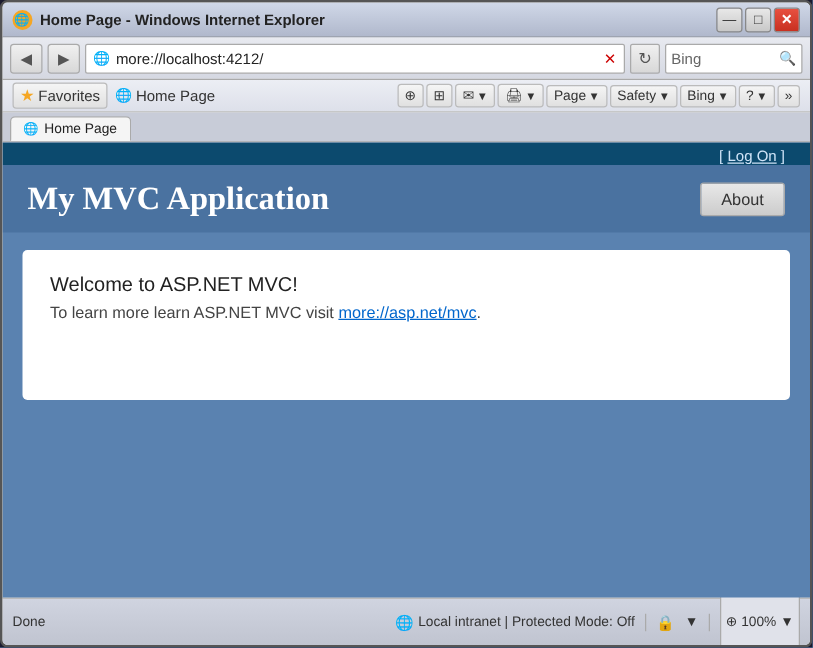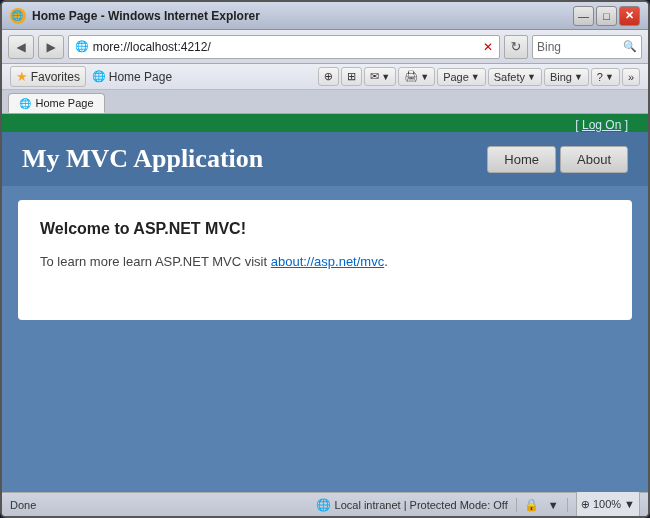--- a/index.html
+++ b/index.html
@@ -279,38 +279,38 @@
     
     .mvc-content {
       margin: 14px 16px;
       background: white;
       border-radius: 4px;
       padding: 20px 22px;
       min-height: 120px;
     }
     .mvc-content h2 {
       font-size: 16px;
-      font-weight: bold;
+      font-weight: normal;
       color: #222;
-      margin-bottom: 14px;
+      margin-bottom: 2px;
     }
     .mvc-content p {
       font-size: 13px;
       color: #444;
       line-height: 1.5;
     }
     .mvc-content a {
       color: #0066cc;
       text-decoration: underline;
     }
 
     
     .status-bar {
       background: linear-gradient(to bottom, #d0d4e0, #c0c4d0);
-      height: 24px;
+      height: 38px;
       display: flex;
       align-items: center;
       padding: 0 8px;
       border-top: 1px solid #aaa;
       gap: 6px;
       font-size: 11px;
       color: #333;
     }
     .status-text {
       flex: 1;
@@ -346,21 +346,21 @@
       height: 14px;
       background: #aaa;
     }
     .logon-link {
       color: #d0e4f8;
       font-size: 12px;
     }
     .bracket { color: #d0e4f8; }
 
     .mvc-header-top {
-      background: #15803d;
+      background: #0c4a6e;
       padding: 4px 20px 0 20px;
       display: flex;
       justify-content: flex-end;
     }
   </style>
 </head>
 <body>
 
 <div class="window">
 
@@ -448,29 +448,28 @@
 
     <div class="mvc-header-top">
       <span class="logon-link">
         <span class="bracket">[ </span><a style="color:#d0e4f8;font-size:12px;text-decoration:underline;cursor:pointer;">Log On</a><span class="bracket"> ]</span>
       </span>
     </div>
 
     <div class="mvc-header">
       <span class="mvc-app-title">My MVC Application</span>
       <div class="mvc-nav">
-        <button class="mvc-btn">Home</button>
         <button class="mvc-btn">About</button>
       </div>
     </div>
 
     <div class="mvc-content">
       <h2>Welcome to ASP.NET MVC!</h2>
       <p>
-        <span>To learn more learn ASP.NET MVC visit </span><a href="#" style="color:#0066cc;text-decoration:underline;">about://asp.net/mvc</a><span>.</span>
+        <span>To learn more learn ASP.NET MVC visit </span><a href="#" style="color:#0066cc;text-decoration:underline;">more://asp.net/mvc</a><span>.</span>
       </p>
     </div>
 
   </div>
 
   <div class="status-bar">
     <span class="status-text">Done</span>
     <div class="status-right">
       <div class="status-zone">
         <span class="status-zone-icon">🌐</span>

